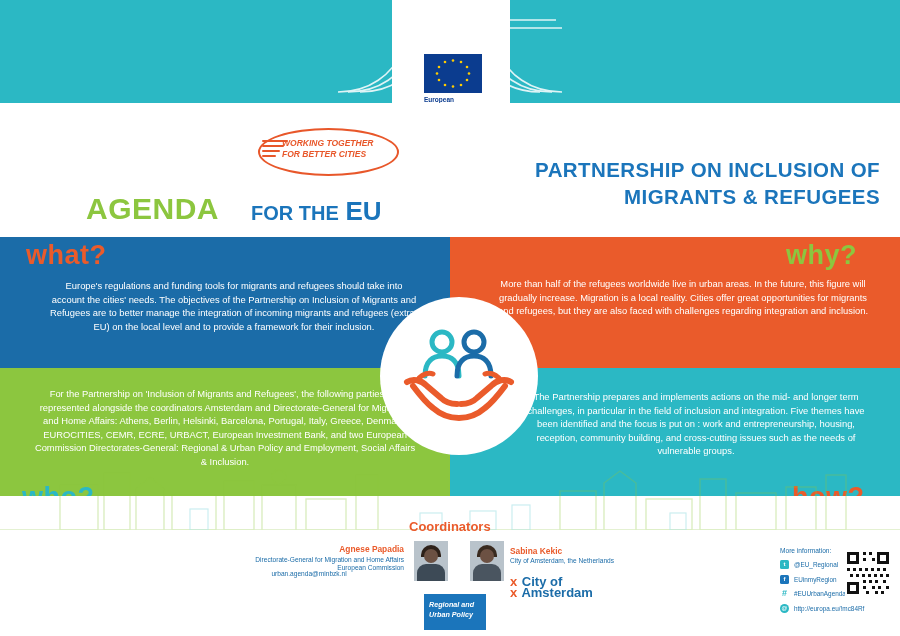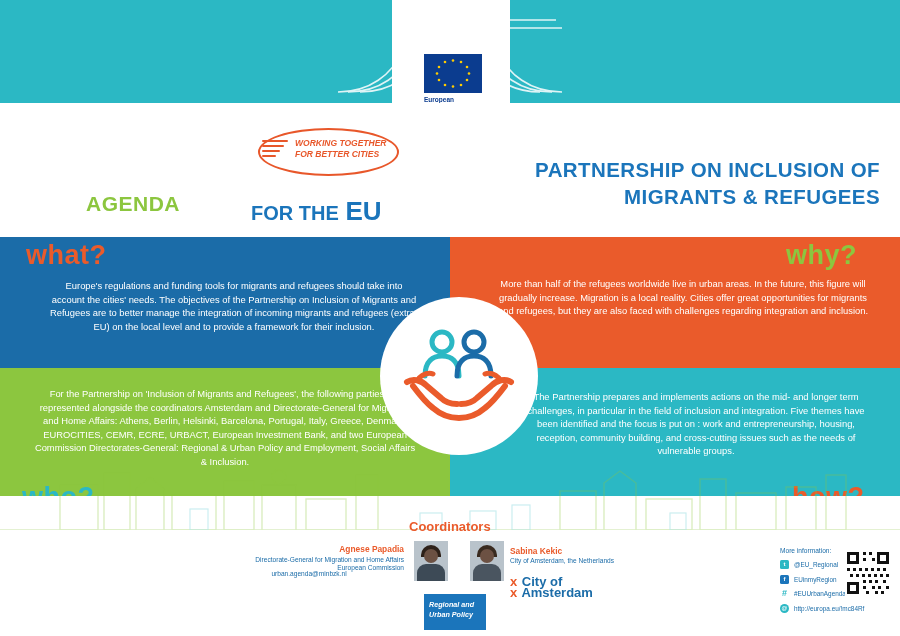--- a/index.html
+++ b/index.html
@@ -45,36 +45,36 @@
   
   .logoband {
     position:absolute; left:0; top:103px; width:900px; height:134px; background:#ffffff;
   }
   .urban {
     position:absolute; left:38px; top:134px;
     font-size:49px; font-weight:bold; color:#1b75bb; letter-spacing:1px;
   }
   .agenda {
     position:absolute; left:86px; top:192px;
-    font-size:21px; font-weight:bold; color:#8cc63f; letter-spacing:0.5px;
+    font-size:30px; font-weight:bold; color:#8cc63f; letter-spacing:0.5px;
   }
   .fortheeu {
     position:absolute; left:230px; top:196px;
     font-size:24px; font-weight:bold; color:#1b75bb;margin-left:21px;
   }
   .forthe { color:#1b75bb; font-size:20px; }
   .eutxt { color:#1b75bb; font-size:26px; }
   .wt-oval {
     position:absolute; left:258px; top:128px; width:141px; height:48px;
     border:2px solid #e8572a; border-radius:50%/50%;
   }
   .wt-text {
     position:absolute; left:282px; top:138px; width:118px;
     font-size:8.5px; font-weight:bold; color:#e8572a; line-height:11px;
-    font-style:italic; text-align:left;margin-left:13px;
+    font-style:italic; text-align:left;
   }
   .wt-lines { position:absolute; left:262px; top:140px; width:26px; height:24px; }
   .wt-lines i {
     display:block; height:2px; background:#e8572a; margin-bottom:3px; border-radius:2px;
   }
   .partnership-title {
     position:absolute; left:450px; top:156px; width:430px;
     text-align:right; color:#1b75bb; font-weight:bold;
     font-size:20.5px; line-height:27px; letter-spacing:0.4px;
   }

